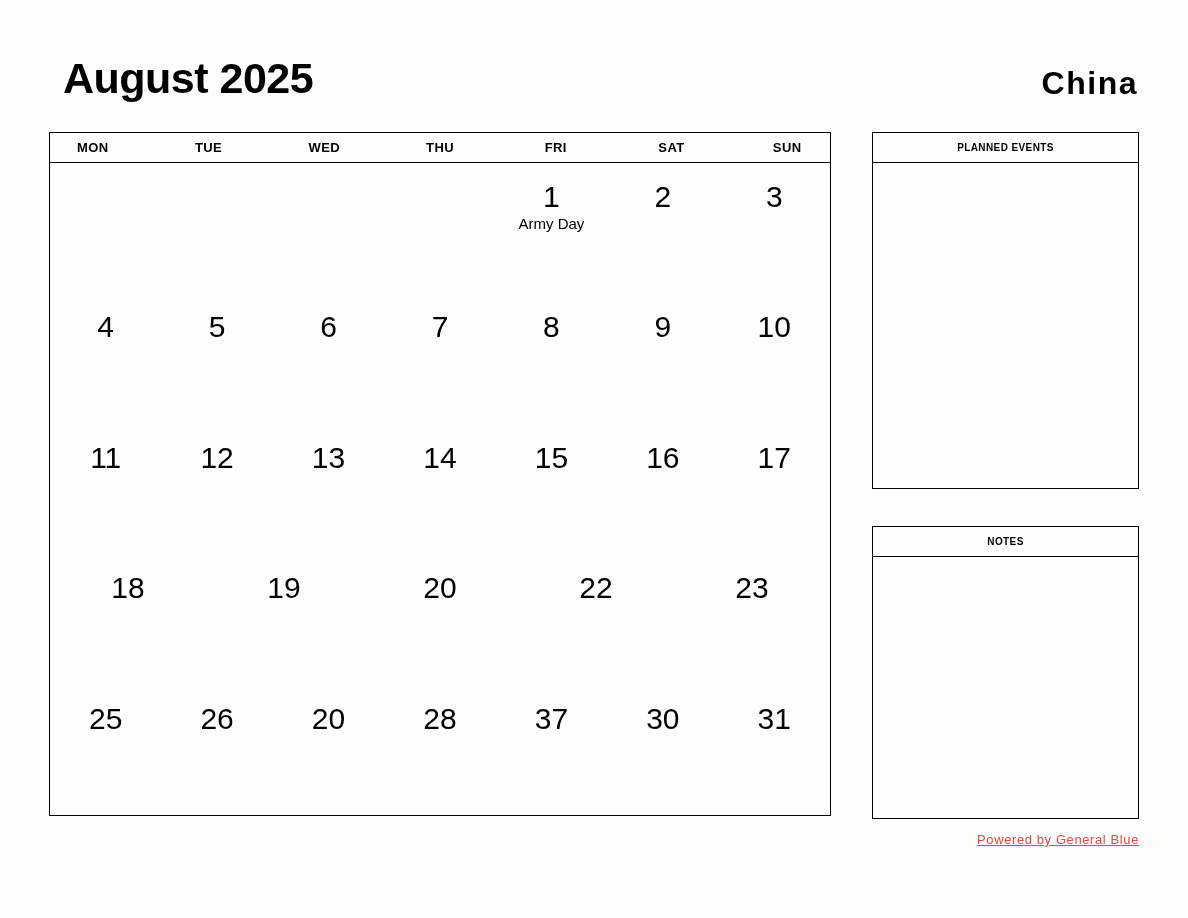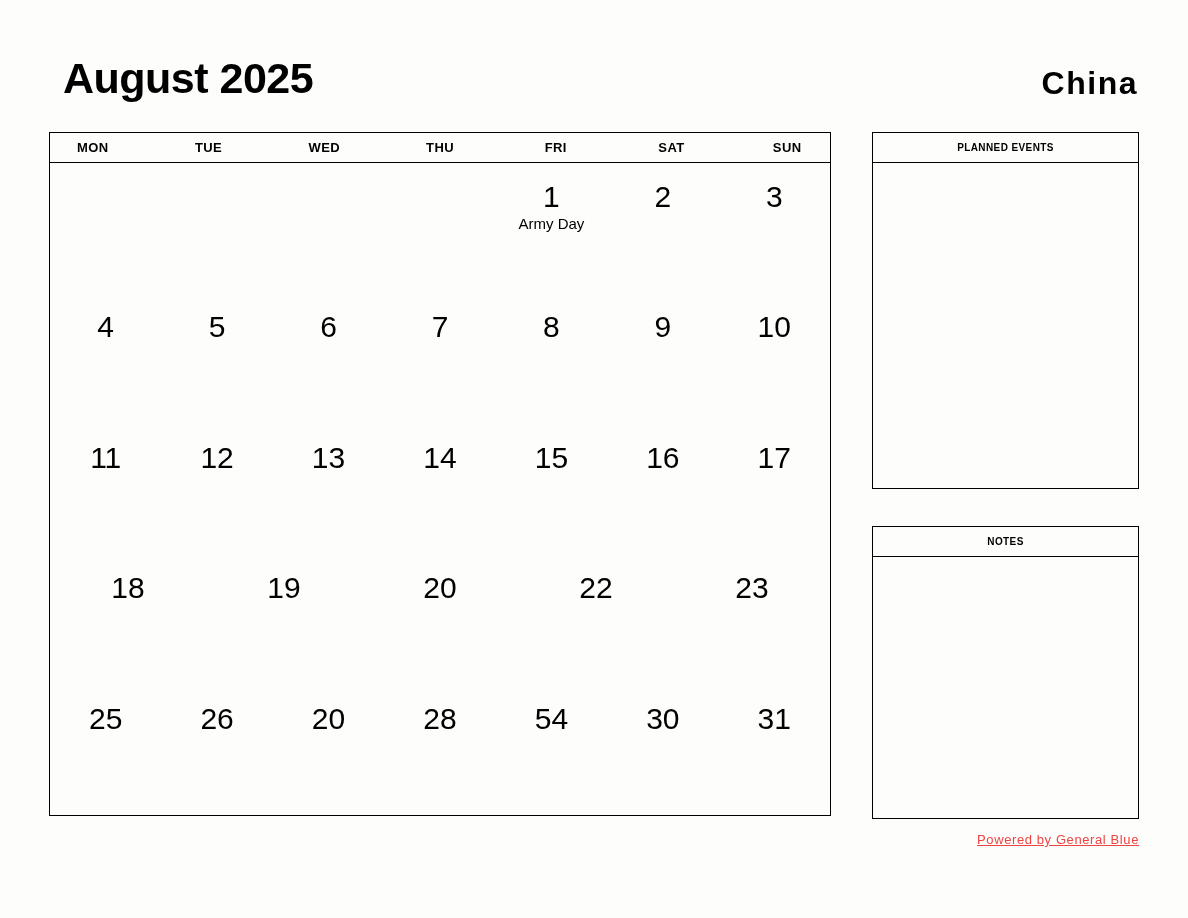--- a/index.html
+++ b/index.html
@@ -308,21 +308,21 @@
         </div>
         <div class="day-cell">
           <span class="day-number">20</span>
           <span class="day-event"></span>
         </div>
         <div class="day-cell">
           <span class="day-number">28</span>
           <span class="day-event"></span>
         </div>
         <div class="day-cell">
-          <span class="day-number">54</span>
+          <span class="day-number">37</span>
           <span class="day-event"></span>
         </div>
         <div class="day-cell">
           <span class="day-number">30</span>
           <span class="day-event"></span>
         </div>
         <div class="day-cell">
           <span class="day-number">31</span>
           <span class="day-event"></span>
         </div>

